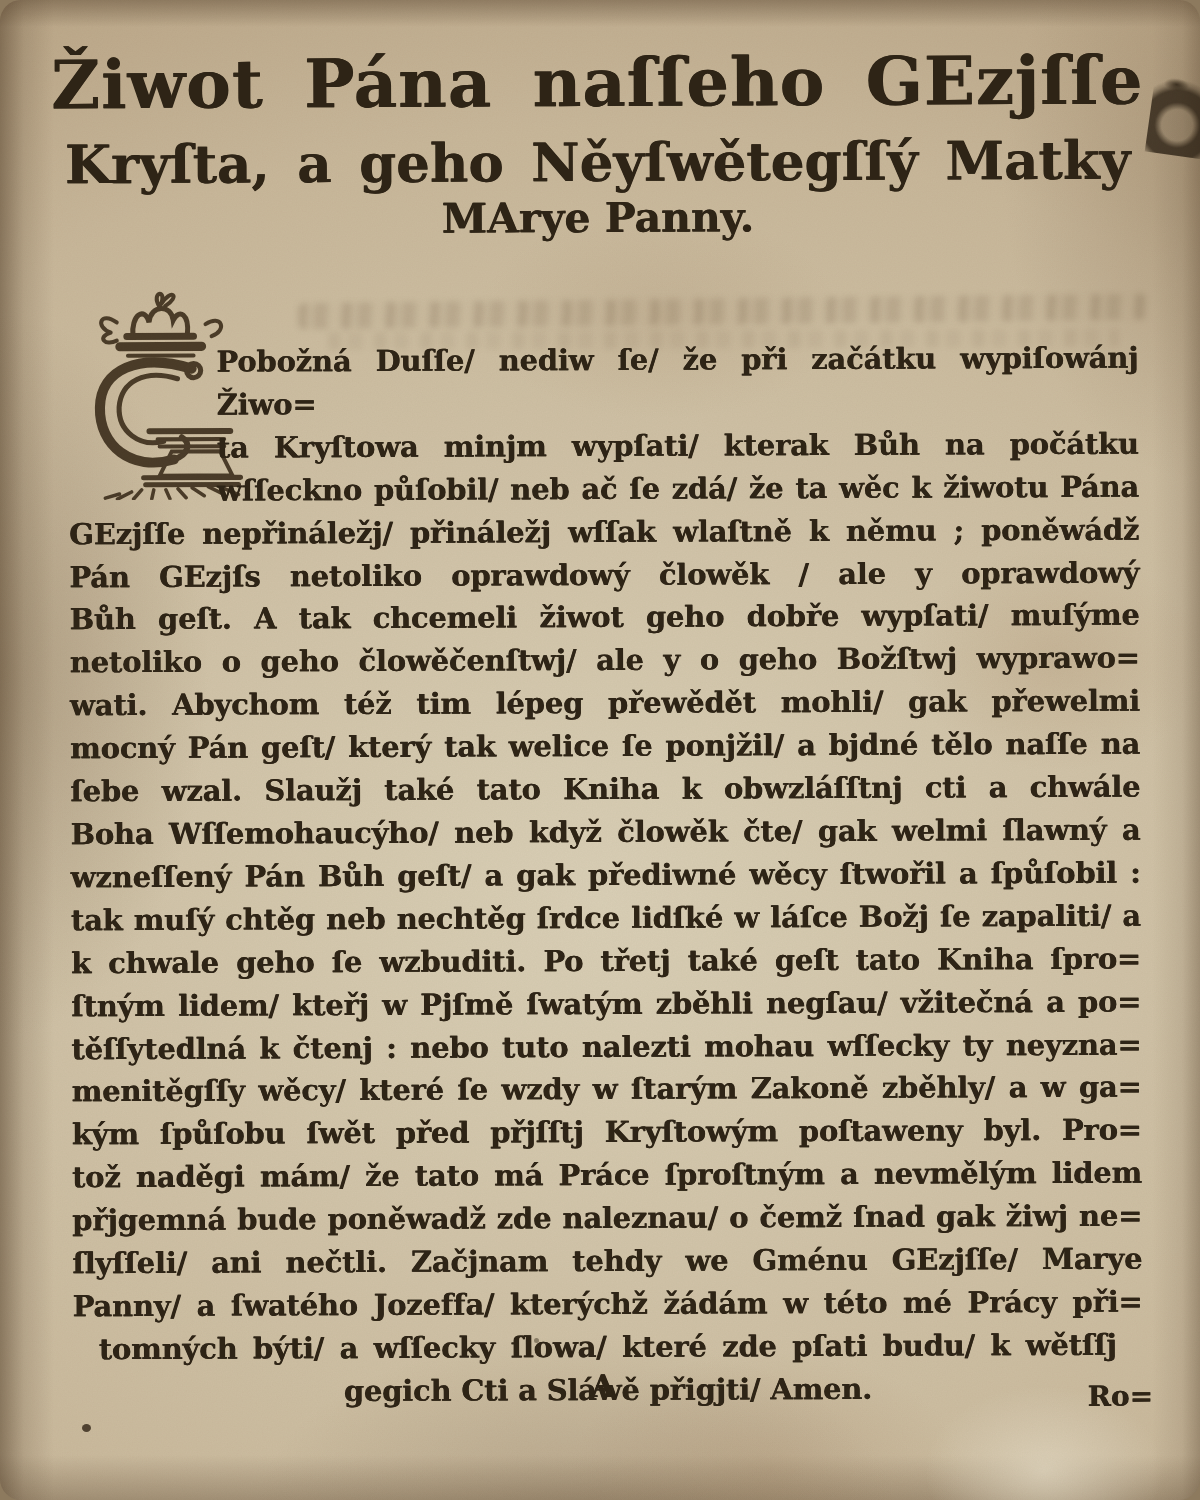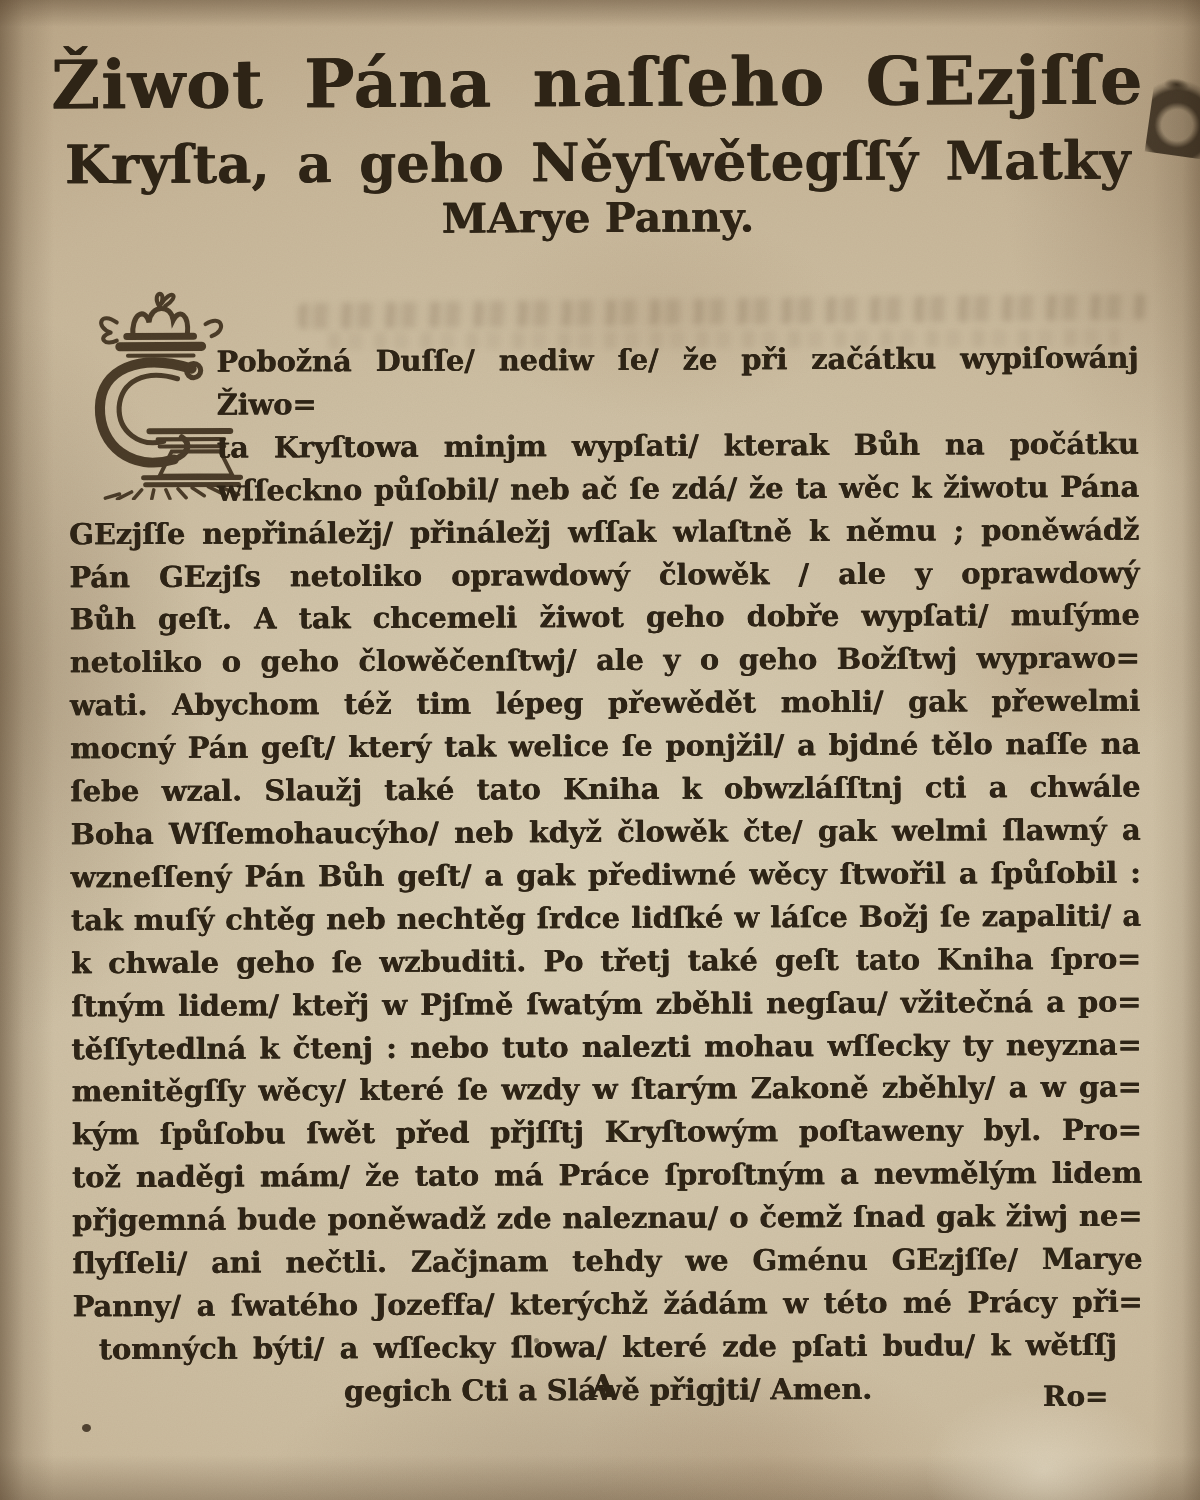--- a/index.html
+++ b/index.html
@@ -13,38 +13,39 @@
       radial-gradient(300px 520px at 0% 45%, rgba(108,86,60,.32), rgba(108,86,60,0) 70%),
       radial-gradient(280px 430px at 100% 12%, rgba(114,90,62,.26), rgba(114,90,62,0) 70%),
       radial-gradient(210px 160px at 88% 44%, rgba(158,124,88,.20), rgba(158,124,88,0) 70%),
       radial-gradient(280px 170px at 64% 98%, rgba(148,116,82,.22), rgba(148,116,82,0) 70%),
       radial-gradient(260px 150px at 55% 21%, rgba(150,120,86,.14), rgba(150,120,86,0) 70%),
       linear-gradient(90deg, rgba(86,66,44,.55), rgba(86,66,44,.18) 2%, rgba(86,66,44,0) 4.5%),
       linear-gradient(270deg, rgba(86,66,44,.38), rgba(86,66,44,.12) 1.5%, rgba(86,66,44,0) 4%),
       linear-gradient(180deg, rgba(86,66,44,.45), rgba(86,66,44,0) 1.8%),
       linear-gradient(0deg, rgba(86,66,44,.35), rgba(86,66,44,0) 3%),
       radial-gradient(1400px 1100px at 50% 60%, #d9cfb6 0%, #c8b79a 70%, #b5a081 100%);
+    border-radius: 21px;
   }
   .rot{position:absolute;inset:0;transform:rotate(-0.25deg);}
   .title{position:absolute;top:34px;left:0;width:100%;text-align:center;
          text-shadow:.6px 0 currentColor;}
   .t1{font-size:67px;line-height:1.45;letter-spacing:1px;word-spacing:16px;}
   .t2{font-size:53px;line-height:1.18;word-spacing:9px;}
   .t3{font-size:41px;line-height:1.2;}
   .bodytext{position:absolute;left:70px;top:339px;width:1070px;
             font-size:29px;line-height:42.9px;letter-spacing:-.2px;}
   .bl{text-align:justify;text-align-last:justify;text-shadow:.45px 0 currentColor;}
   .bl.sub{padding:0 26px;}
   .bl.center{text-align:center;text-align-last:center;}
   .init-spacer{float:left;width:148px;height:129px;}
   .ornament{position:absolute;left:74px;top:278px;width:180px;height:220px;}
   .sig{position:absolute;top:1368px;left:0;width:1200px;text-align:center;font-size:31px;
        text-shadow:.5px 0 currentColor;}
   .catch{position:absolute;top:1382px;left:1040px;width:110px;font-size:28px;
-         text-shadow:.5px 0 currentColor;}
+         text-shadow:.5px 0 currentColor;text-align:right;}
   .bleed{position:absolute;filter:blur(3px);}
   .b1{left:300px;top:299px;width:850px;height:26px;opacity:.5;border-radius:6px;
       transform:rotate(-.4deg);
       background:repeating-linear-gradient(93deg, rgba(82,62,38,.35) 0 10px,
         rgba(82,62,38,.05) 10px 16px, rgba(82,62,38,.28) 16px 30px, rgba(82,62,38,.03) 30px 44px);}
   .b2{left:330px;top:331px;width:790px;height:18px;opacity:.35;
       background:repeating-linear-gradient(91deg, rgba(82,62,38,.24) 0 12px,
         rgba(82,62,38,.03) 12px 20px, rgba(82,62,38,.18) 20px 34px, rgba(82,62,38,.02) 34px 46px);}
   .blot{position:absolute;left:1150px;top:76px;width:62px;height:80px;
       transform:rotate(8deg);filter:blur(.6px);

